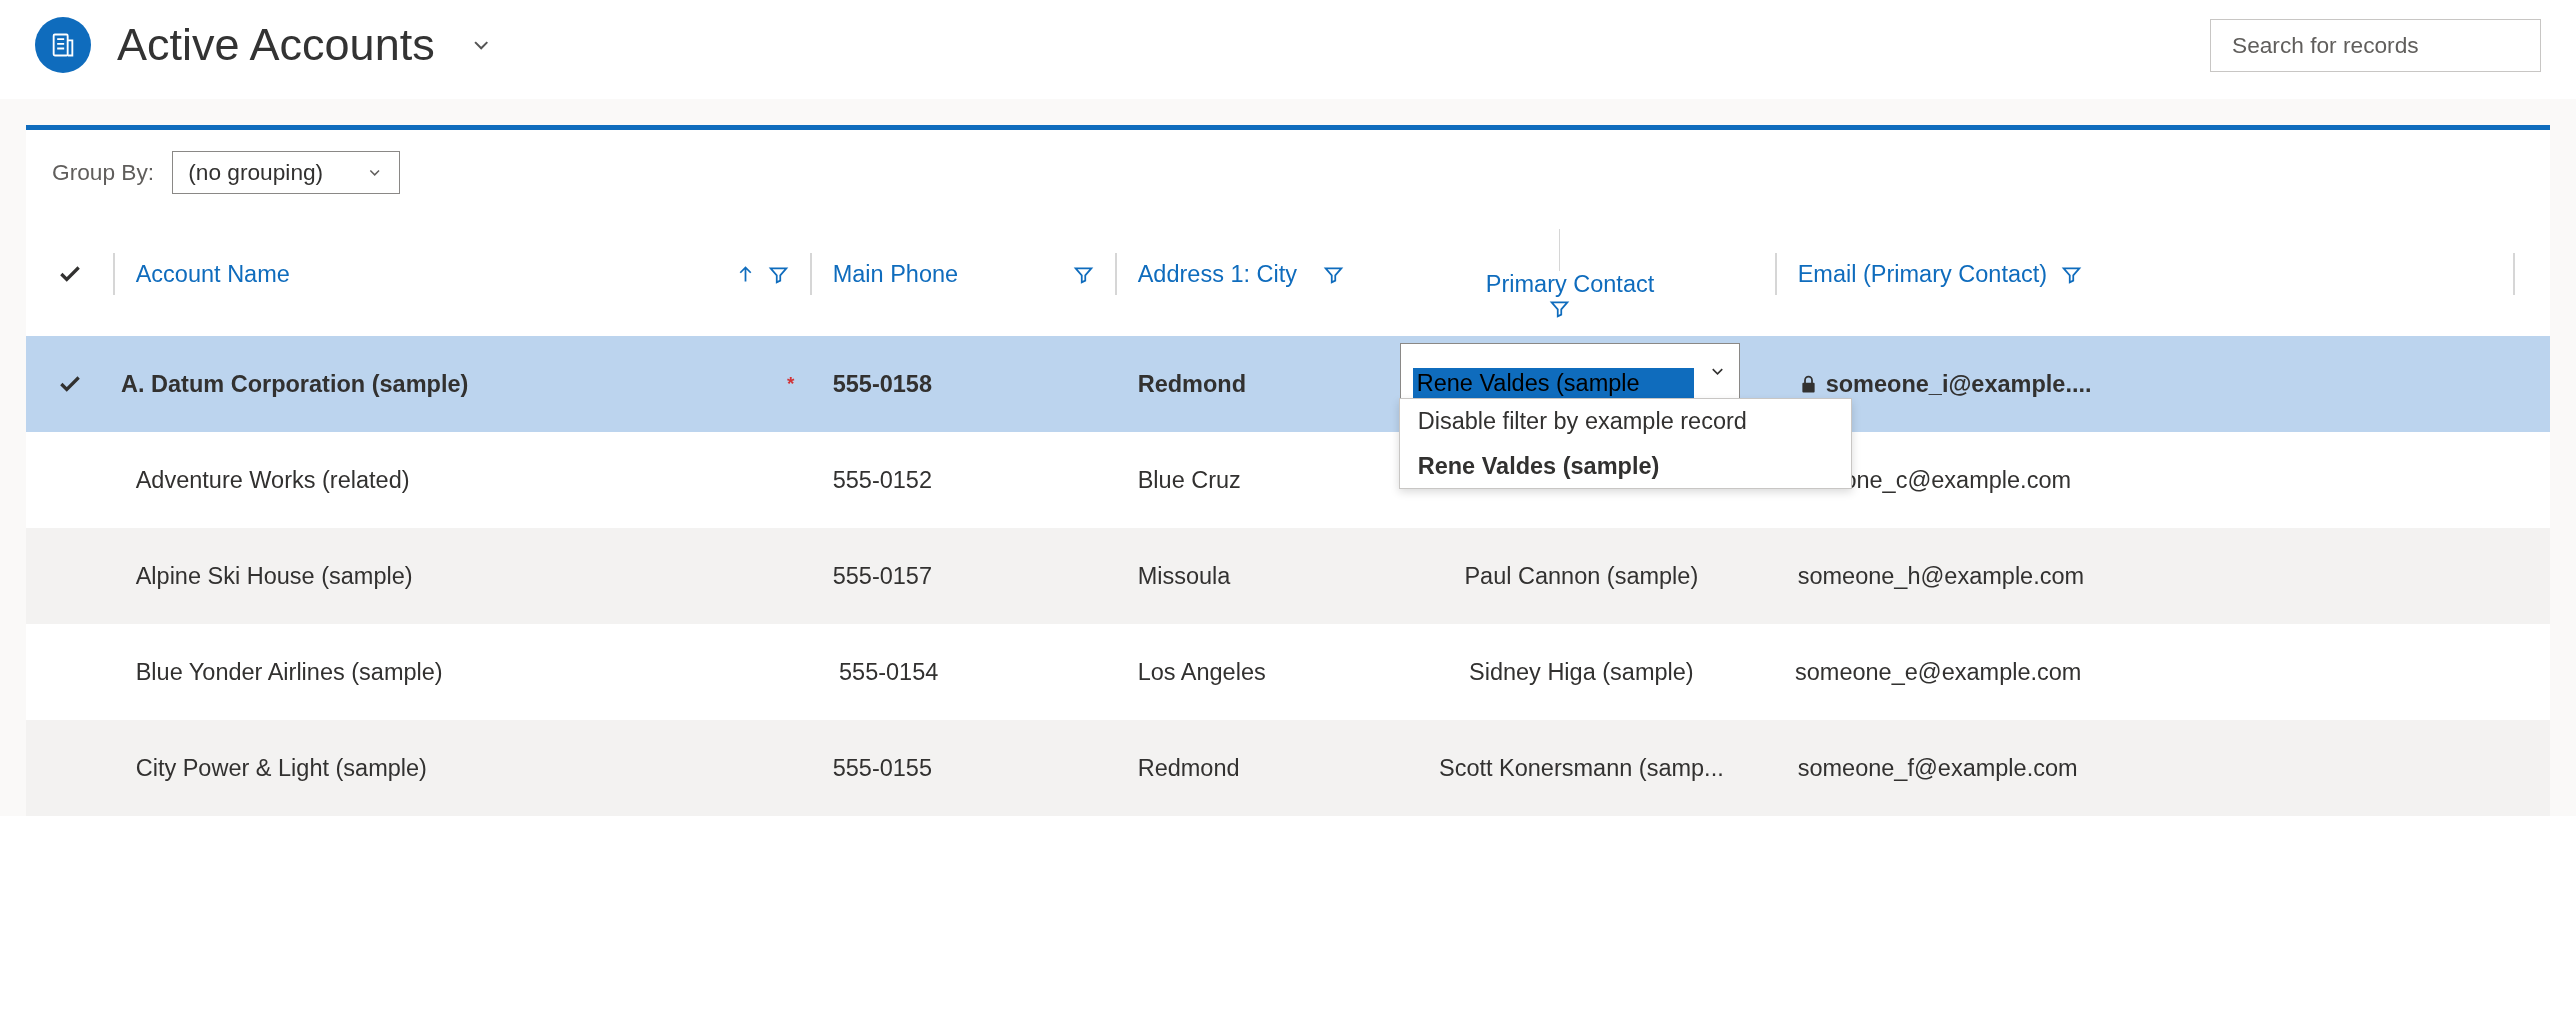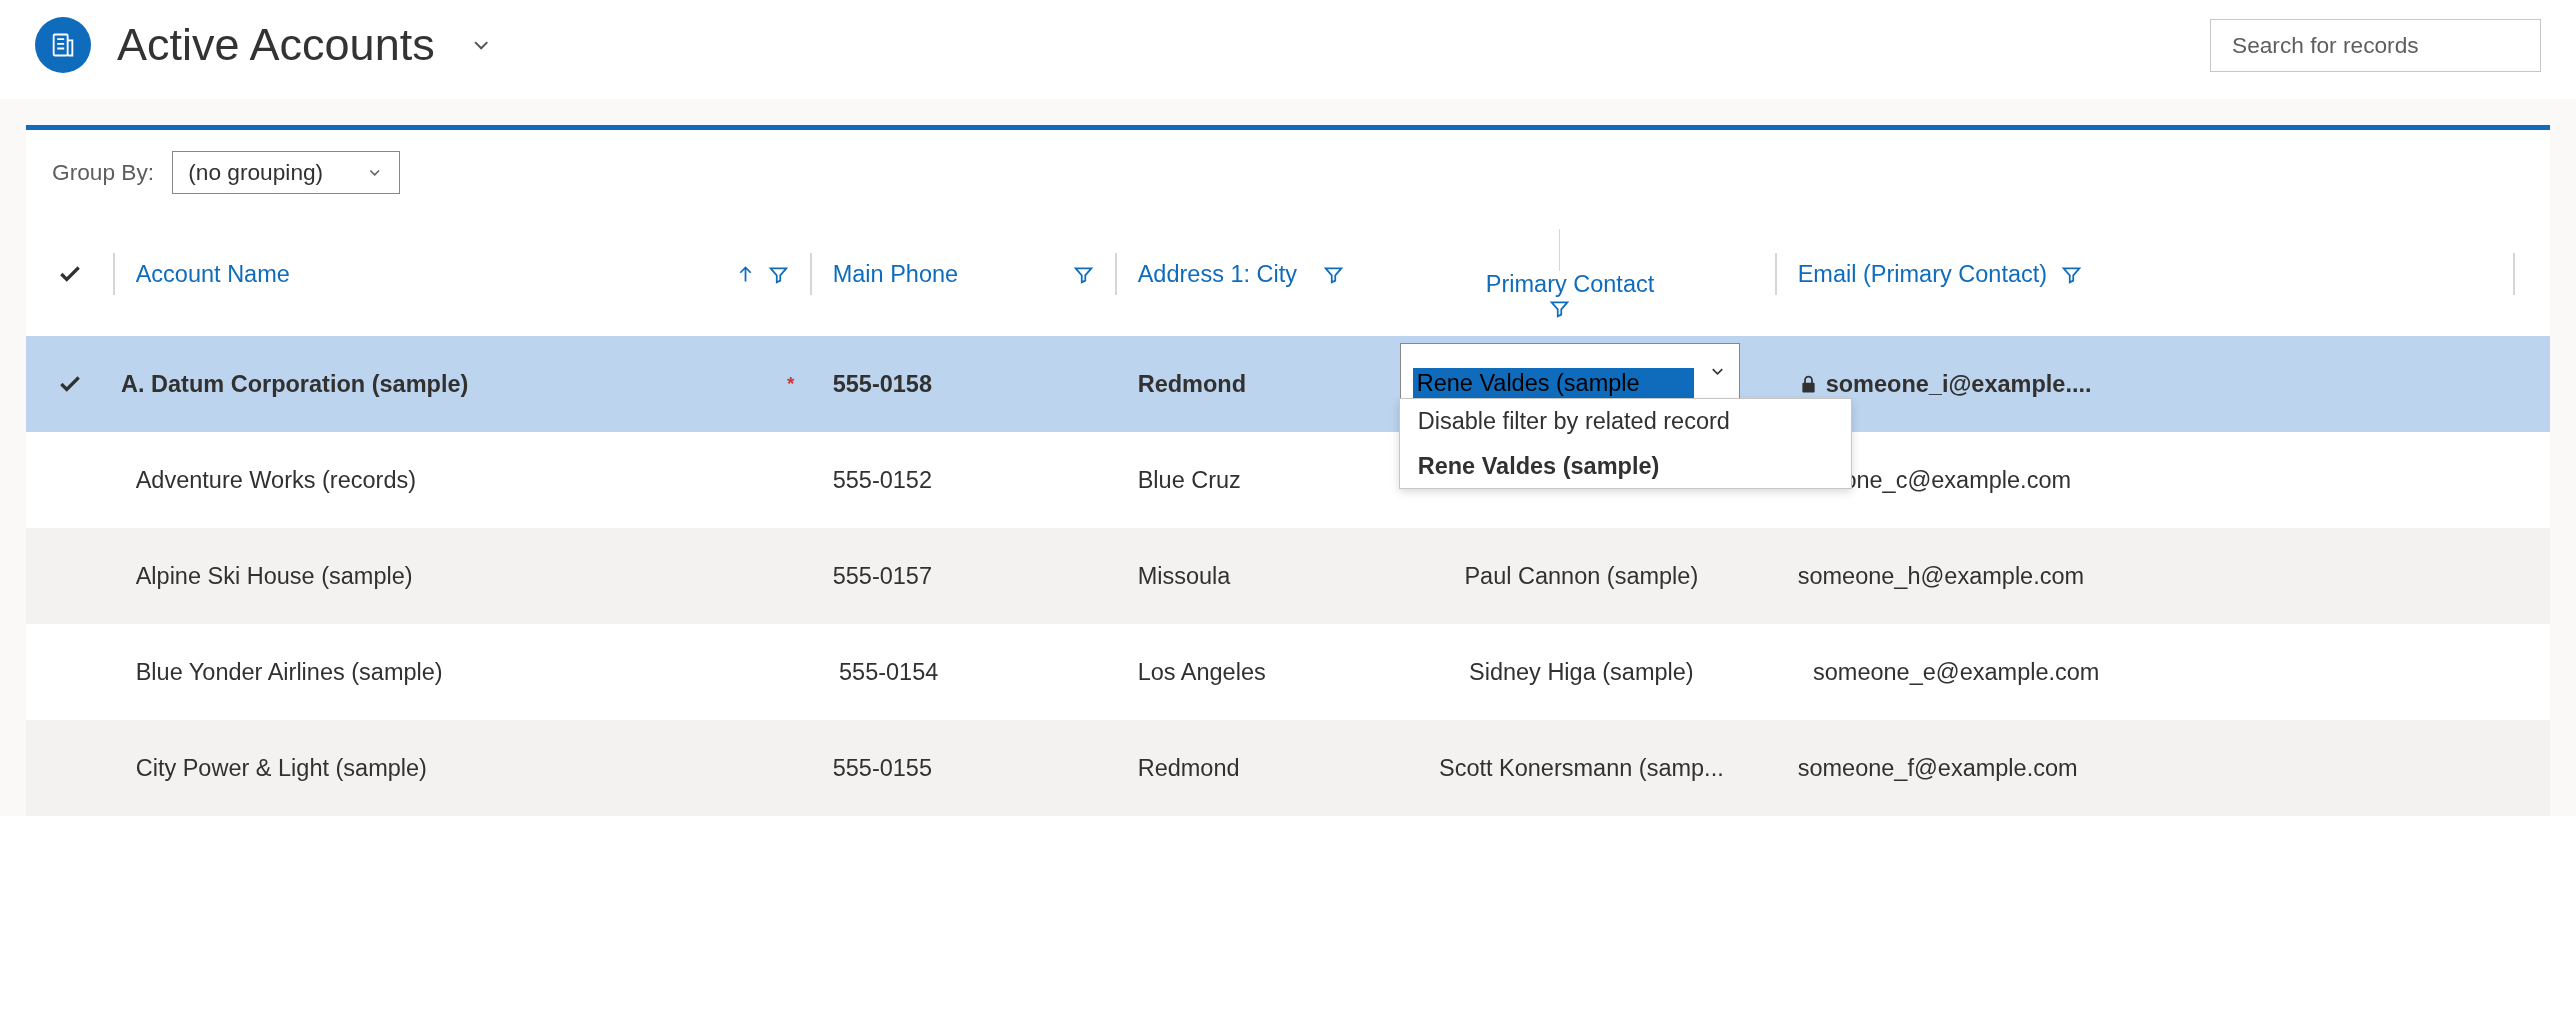--- a/index.html
+++ b/index.html
@@ -277,21 +277,21 @@
         </div>
       <div class="col col-contact" style="position:relative">
         <div class="lookup-box">
           <span class="lookup-text">Rene Valdes (sample</span>
           <span class="lookup-chev">
             <svg width="19" height="19" viewBox="0 0 24 24" fill="none" stroke="#323130" stroke-width="2">
                 <path d="M6 9l6 6 6-6"></path>
               </svg>
           </span>
           <div class="dropdown">
-            <div class="dropdown-item">Disable filter by related record</div>
+            <div class="dropdown-item">Disable filter by example record</div>
             <div class="dropdown-item bold">Rene Valdes (sample)</div>
           </div>
         </div>
         <span class="arrow-right">
           <svg width="26" height="26" viewBox="0 0 24 24" fill="none" stroke="#0f6cbd" stroke-width="3">
               <path d="M4 12h14M13 6l6 6-6 6"></path>
             </svg>
         </span>
       </div>
       <div class="col col-email">
@@ -300,21 +300,21 @@
               <path d="M7 10V7a5 5 0 0 1 10 0v3h1a1 1 0 0 1 1 1v9a1 1 0 0 1-1 1H6a1 1 0 0 1-1-1v-9a1 1 0 0 1 1-1h1zm2 0h6V7a3 3 0 0 0-6 0v3z"></path>
             </svg>
           <span class="cell">someone_i@example....</span>
         </span>
       </div>
     </div>
 
     <div class="grid-row">
       <div class="col col-check"></div>
       <div class="col col-name">
-          <span class="cell" style="margin-left:22.7px">Adventure Works (records)</span>
+          <span class="cell" style="margin-left:22.7px">Adventure Works (related)</span>
         </div>
       <div class="col col-phone">
           <span class="cell" style="margin-left:22.7px">555-0152</span>
         </div>
       <div class="col col-city">
           <span class="cell" style="margin-left:22.7px">Blue Cruz</span>
         </div>
       <div class="col col-contact">
           <span class="cell" style="margin-left:22.7px"></span>
         </div>
@@ -350,21 +350,21 @@
       <div class="col col-phone">
           <span class="cell" style="margin-left:29px">555-0154</span>
         </div>
       <div class="col col-city">
           <span class="cell" style="margin-left:22.7px">Los Angeles</span>
         </div>
       <div class="col col-contact">
           <span class="cell" style="margin-left:22.7px">Sidney Higa (sample)</span>
         </div>
       <div class="col col-email">
-          <span class="cell" style="margin-left:38px">someone_e@example.com</span>
+          <span class="cell" style="margin-left:20px">someone_e@example.com</span>
         </div>
     </div>
 
     <div class="grid-row striped">
       <div class="col col-check"></div>
       <div class="col col-name">
           <span class="cell" style="margin-left:22.7px">City Power &amp; Light (sample)</span>
         </div>
       <div class="col col-phone">
           <span class="cell" style="margin-left:22.7px">555-0155</span>

